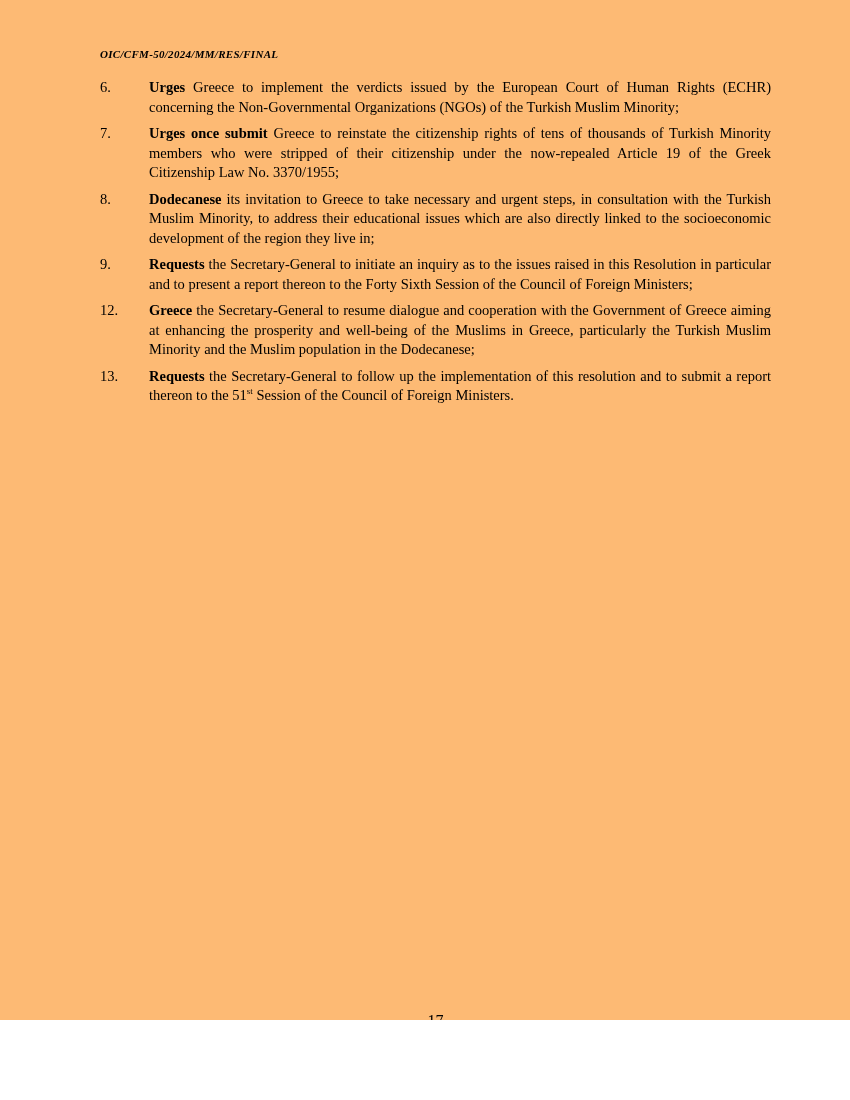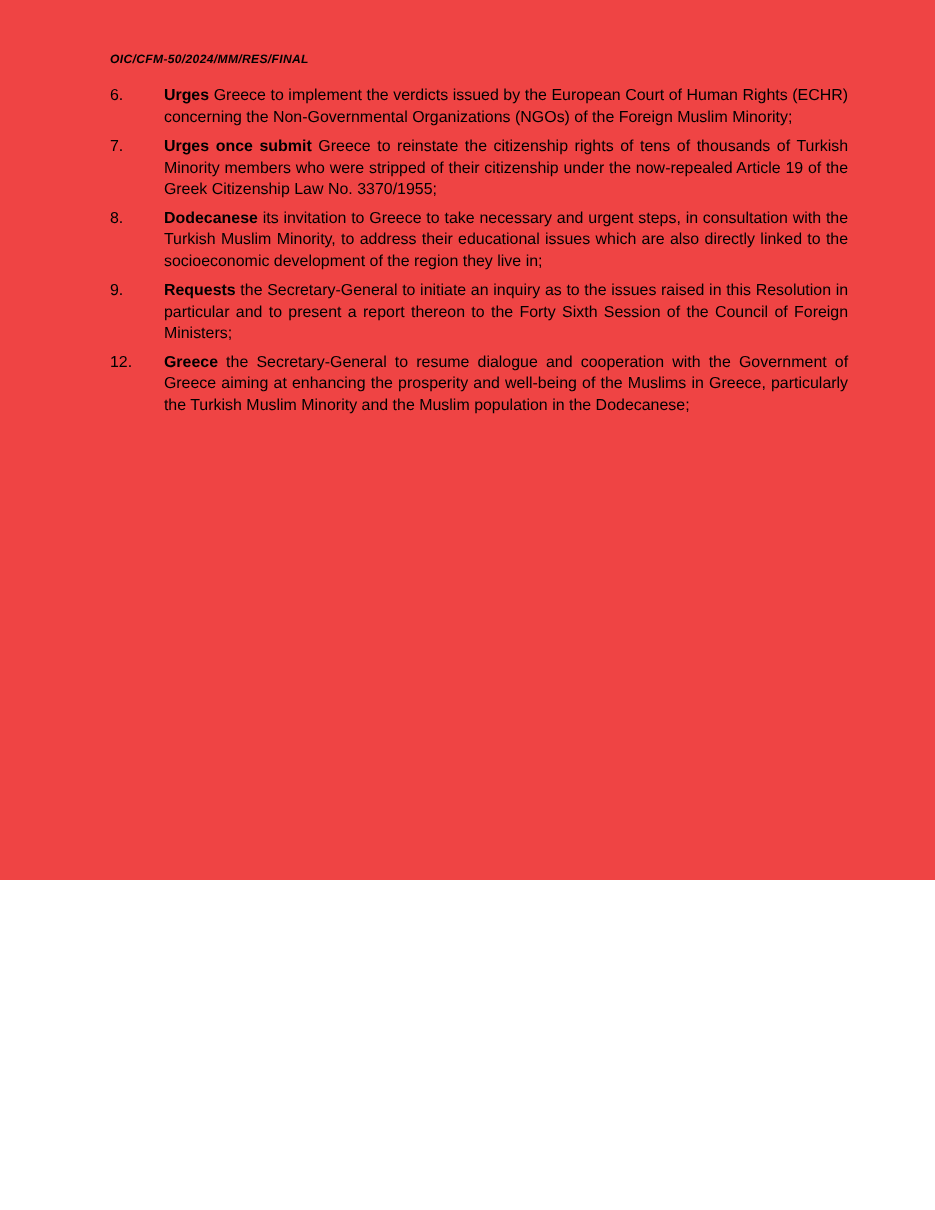--- a/index.html
+++ b/index.html
@@ -3,23 +3,23 @@
 <meta charset="utf-8">
 <style>
   html, body {
     margin: 0;
     padding: 0;
     background: #ffffff;
   }
   .page {
     position: relative;
     width: 850px;
-    height: 800px;
-    background: #ef4444;
-    font-family: Liberation Sans, sans-serif;
+    height: 1020px;
+    background: #fdba74;
+    font-family: Liberation Serif, serif;
     color: #000000;
     overflow: hidden;
   }
   .doc-ref {
     position: absolute;
     left: 100px;
     top: 48px;
     font-weight: bold;
     font-style: italic;
     font-size: 11px;
@@ -69,34 +69,38 @@
 </style>
 </head>
 <body>
 
 <div class="page">
   <div class="doc-ref">OIC/CFM-50/2024/MM/RES/FINAL</div>
 
   <div class="items">
       <div class="item">
         <span class="item-num">6.</span>
-        <p class="item-body"><b>Urges</b><span> Greece to implement the verdicts issued by the European Court of Human Rights (ECHR) concerning the Non-Governmental Organizations (NGOs) of the Foreign Muslim Minority;</span></p>
+        <p class="item-body"><b>Urges</b><span> Greece to implement the verdicts issued by the European Court of Human Rights (ECHR) concerning the Non-Governmental Organizations (NGOs) of the Turkish Muslim Minority;</span></p>
       </div>
       <div class="item">
         <span class="item-num">7.</span>
         <p class="item-body"><b>Urges once submit</b><span> Greece to reinstate the citizenship rights of tens of thousands of Turkish Minority members who were stripped of their citizenship under the now-repealed Article 19 of the Greek Citizenship Law No. 3370/1955;</span></p>
       </div>
       <div class="item">
         <span class="item-num">8.</span>
         <p class="item-body"><b>Dodecanese</b><span> its invitation to Greece to take necessary and urgent steps, in consultation with the Turkish Muslim Minority, to address their educational issues which are also directly linked to the socioeconomic development of the region they live in;</span></p>
       </div>
       <div class="item">
         <span class="item-num">9.</span>
         <p class="item-body"><b>Requests</b><span> the Secretary-General to initiate an inquiry as to the issues raised in this Resolution in particular and to present a report thereon to the Forty Sixth Session of the Council of Foreign Ministers;</span></p>
       </div>
       <div class="item">
         <span class="item-num">12.</span>
         <p class="item-body"><b>Greece</b><span> the Secretary-General to resume dialogue and cooperation with the Government of Greece aiming at enhancing the prosperity and well-being of the Muslims in Greece, particularly the Turkish Muslim Minority and the Muslim population in the Dodecanese;</span></p>
       </div>
+      <div class="item">
+        <span class="item-num">13.</span>
+        <p class="item-body"><b>Requests</b><span> the Secretary-General to follow up the implementation of this resolution and to submit a report thereon to the 51</span><sup>st</sup><span> Session of the Council of Foreign Ministers.</span></p>
+      </div>
     </div>
 
   <div class="page-number">17</div>
 </div>
 
 </body></html>

